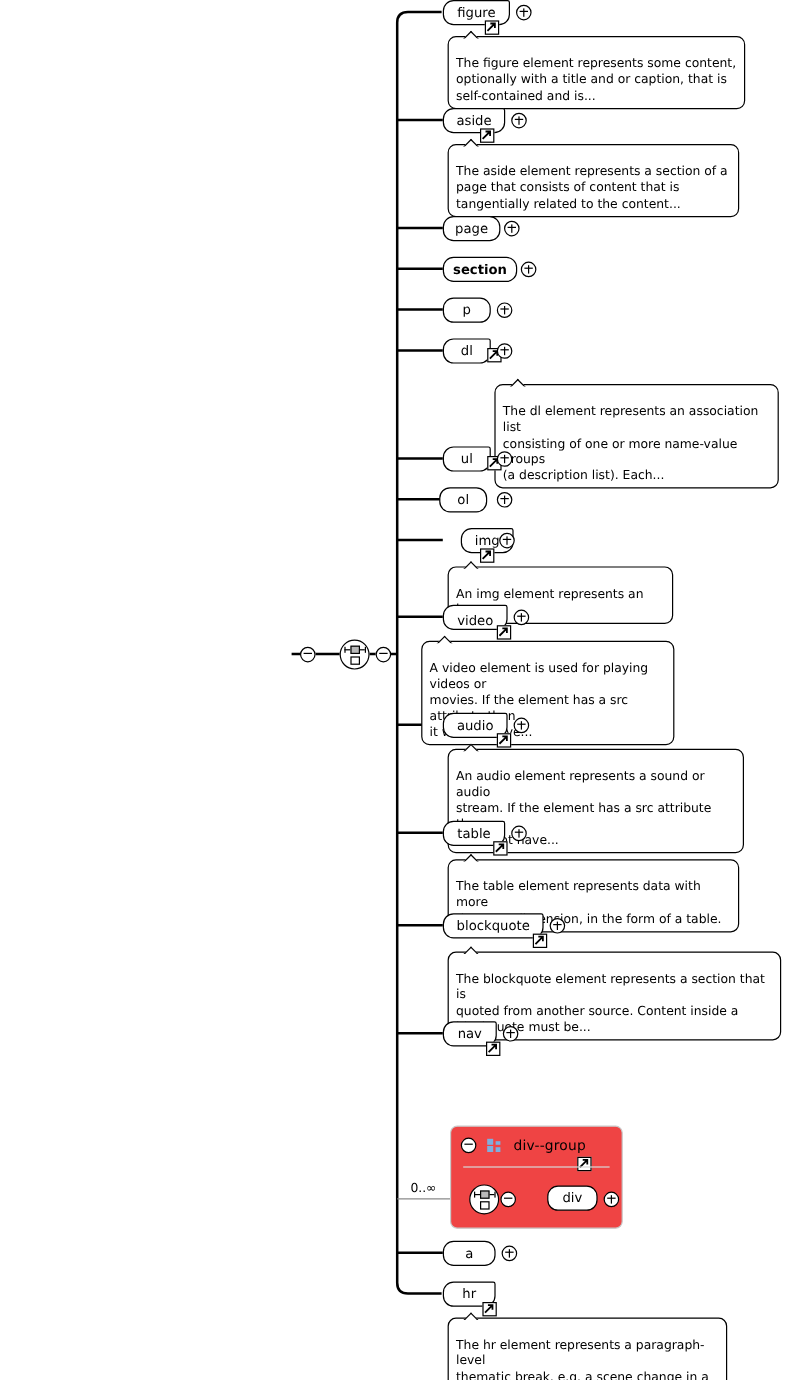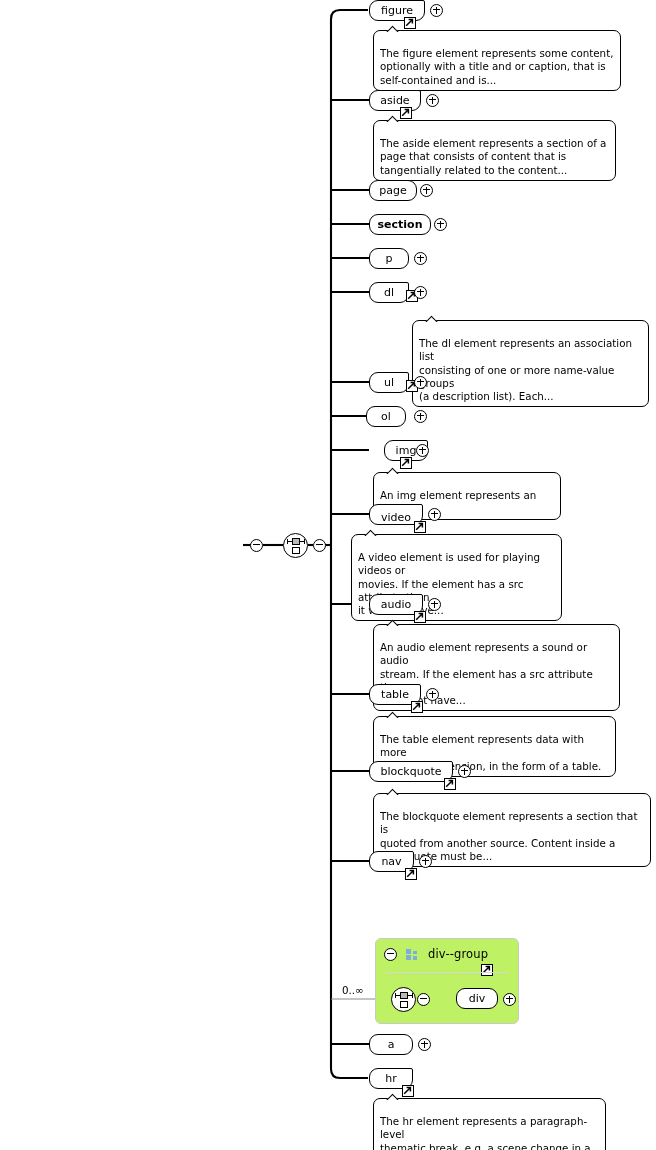--- a/index.html
+++ b/index.html
@@ -172,21 +172,21 @@
     box-sizing: border-box;
   }
   .extmark svg { position: absolute; left: 0.4px; top: 0.4px; }
 
   
   .nestbox {
     position: absolute;
     box-sizing: border-box;
     border: 1.4px solid #c9c9c9;
     border-radius: 6px;
-    background: #bef264;
+    background: #ef4444;
     padding-left: 32px;
   }
   .nestbox .hdr {
     position: absolute;
     left: 0; right: 0; top: 0;
     height: 30px;
     display: flex;
     align-items: center;
     padding-left: 8px;
   }

